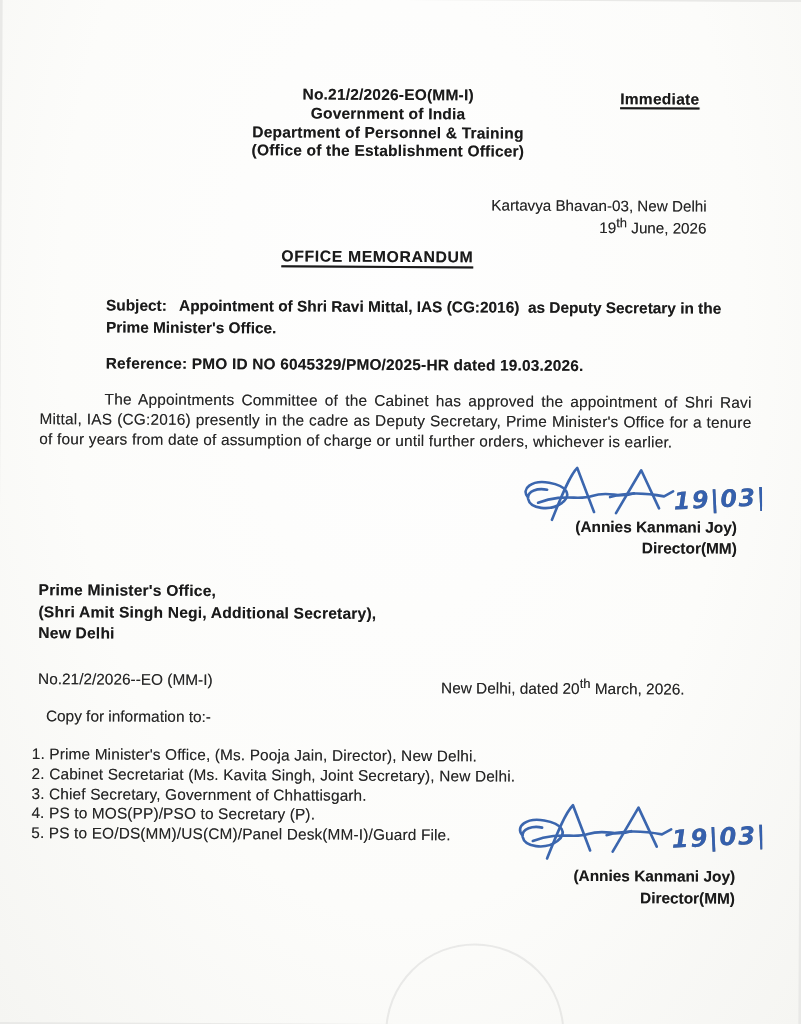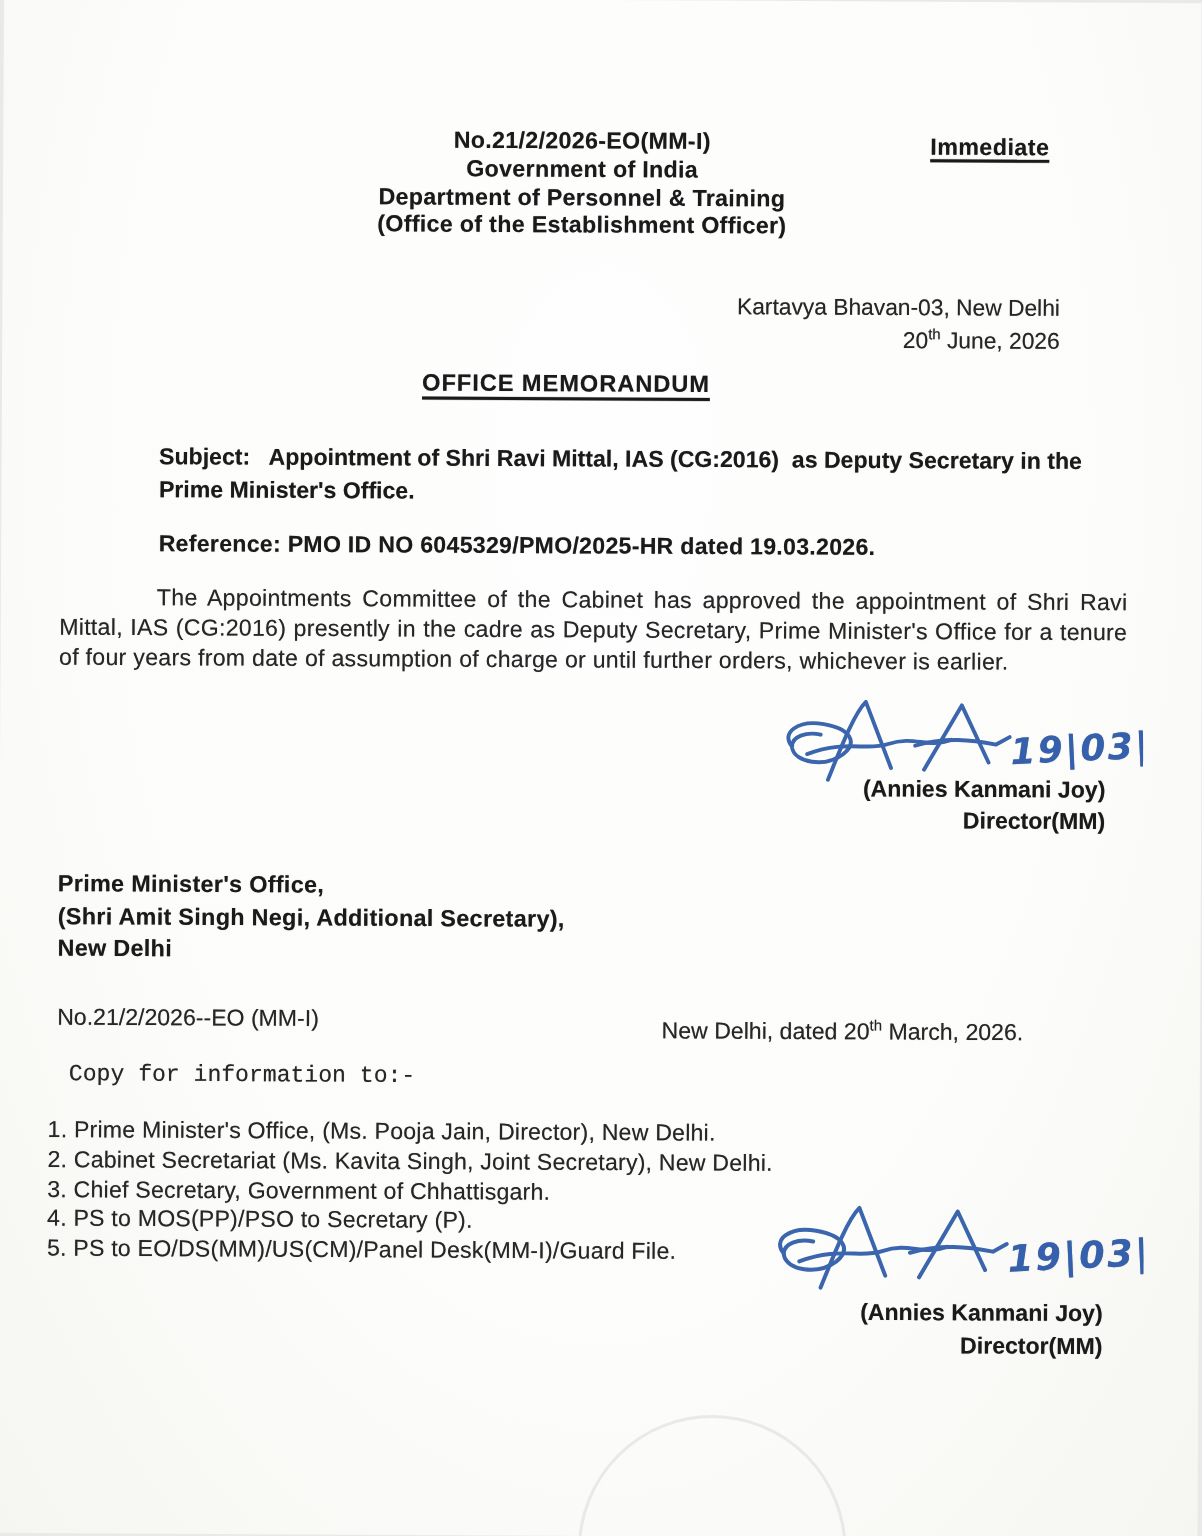--- a/index.html
+++ b/index.html
@@ -62,29 +62,29 @@
   .signoff2{
     top:864px;right:64px;text-align:right;
     font-size:15.4px;line-height:21.5px;
   }
   .addressee{
     top:581px;left:39px;
     font-size:15.6px;line-height:21.5px;letter-spacing:0.2px;
   }
   .ref2-file{top:672px;left:39px;font-size:15.4px;text-align:right;}
   .ref2-date{top:679px;left:442px;font-size:15.4px;}
-  .copy-heading{top:709px;left:47px;font-size:15.4px;font-family:Liberation Mono, monospace;}
+  .copy-heading{top:709px;left:47px;font-size:15.4px;}
   .copy-list{
     top:746px;left:33px;width:700px;
     font-size:15.4px;line-height:19.8px;letter-spacing:0.15px;
     list-style:none;margin:0;padding:0;counter-reset:n;
   }
   .copy-list li{counter-increment:n;}
   .copy-list li::before{content:counter(n) ". ";}
-  sup.ord{font-size:10px;vertical-align:super;line-height:0;margin-top:12px;}
+  sup.ord{font-size:13px;vertical-align:super;line-height:0;margin-top:12px;}
   .stamp-arc{
     top:943px;left:388px;width:175px;height:175px;border-radius:50%;
     border:2px solid rgba(150,150,148,0.17);
     background:transparent;
   }
 </style>
 </head>
 <body>
 
 <div class="sheet">
@@ -93,21 +93,21 @@
 
   <div class="abs letterhead b">
     <div>No.21/2/2026-EO(MM-I)</div>
     <div>Government of India</div>
     <div>Department of Personnel &amp; Training</div>
     <div>(Office of the Establishment Officer)</div>
   </div>
 
   <div class="abs place-date">
     <div>Kartavya Bhavan-03, New Delhi</div>
-    <div><span>20</span><sup class="ord">th</sup><span> June, 2026</span></div>
+    <div><span>19</span><sup class="ord">th</sup><span> June, 2026</span></div>
   </div>
 
   <div class="abs memo-title b">OFFICE MEMORANDUM</div>
 
   <div class="abs subject b">Subject:   Appointment of Shri Ravi Mittal, IAS (CG:2016)  as Deputy Secretary in the Prime Minister's Office.</div>
 
   <div class="abs reference b">Reference: PMO ID NO 6045329/PMO/2025-HR dated 19.03.2026.</div>
 
   <div class="abs body-par">The Appointments Committee of the Cabinet has approved the appointment of Shri Ravi Mittal, IAS (CG:2016) presently in the cadre as Deputy Secretary, Prime Minister's Office for a tenure of four years from date of assumption of charge or until further orders, whichever is earlier.</div>
 

